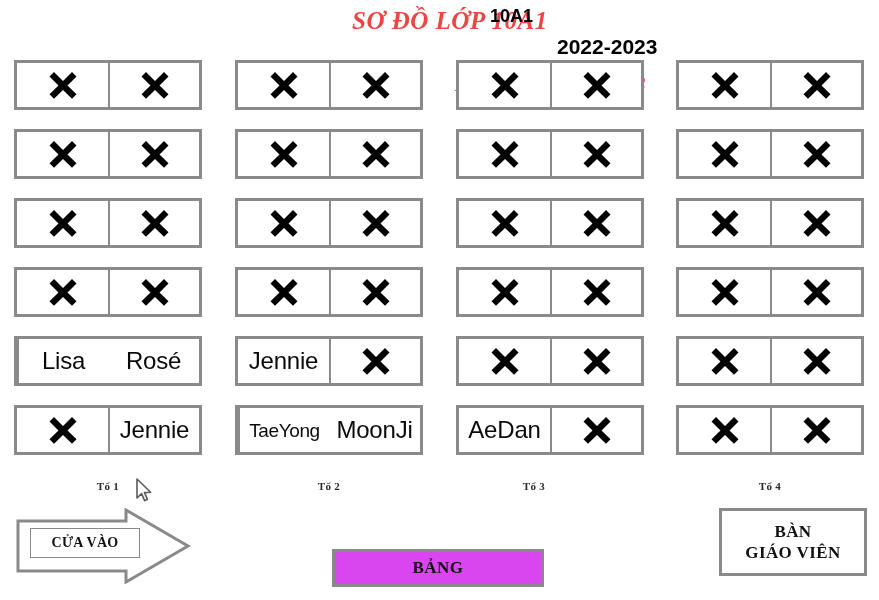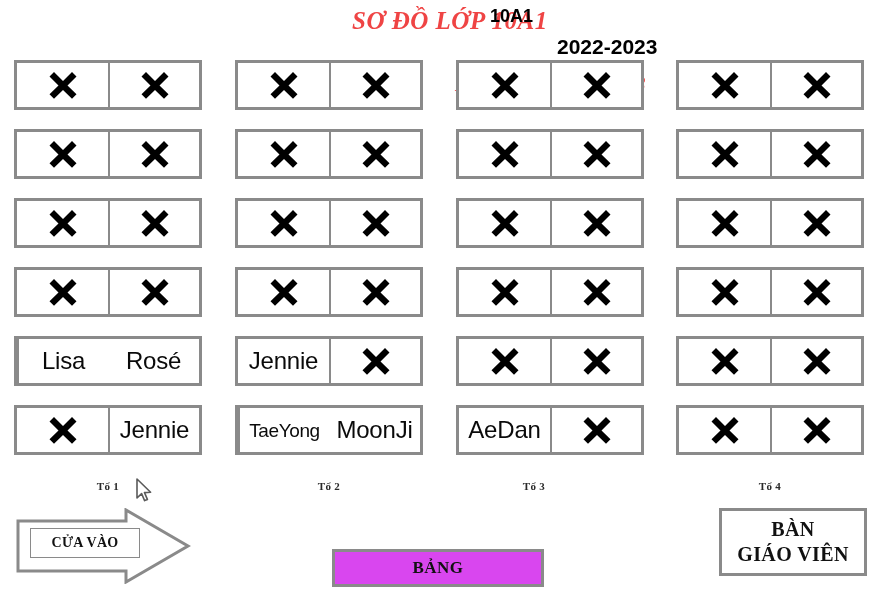--- a/index.html
+++ b/index.html
@@ -171,21 +171,21 @@
     width: 148px; height: 68px;
     box-sizing: border-box;
     border: 3px solid #8a8a8a;
     background: #ffffff;
     display: flex;
     flex-direction: column;
     align-items: center;
     justify-content: center;
     font-family: "Liberation Serif", serif;
     font-weight: bold;
-    font-size: 20px;
+    font-size: 17px;
     color: #111111;
     line-height: 1.25;
     letter-spacing: 0.4px;
   }
 </style>
 </head>
 <body>
 
 <div id="title-area">
   <div class="title-serif" id="title-main">SƠ ĐỒ LỚP 10A1</div>

